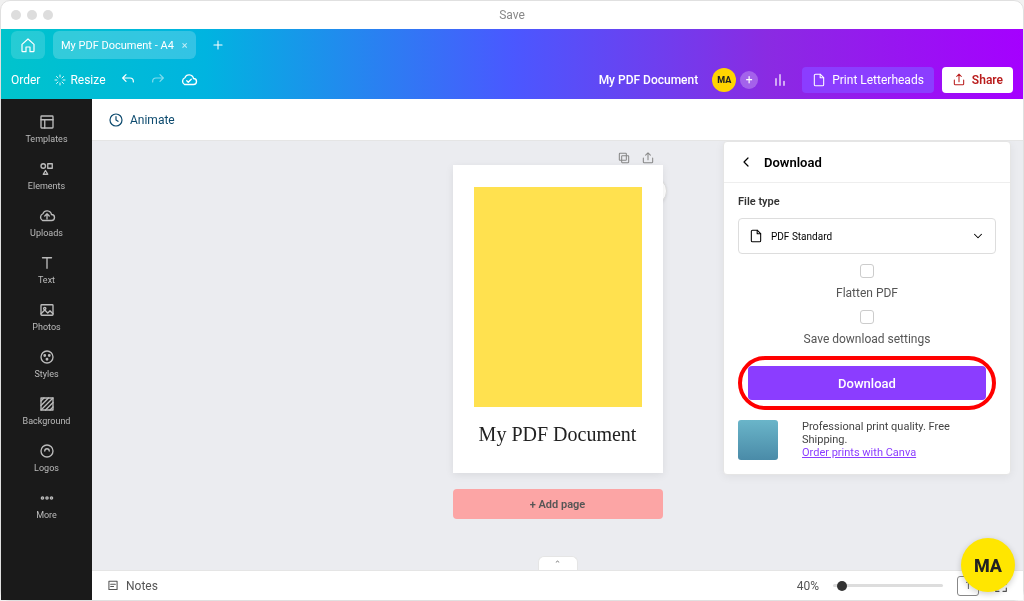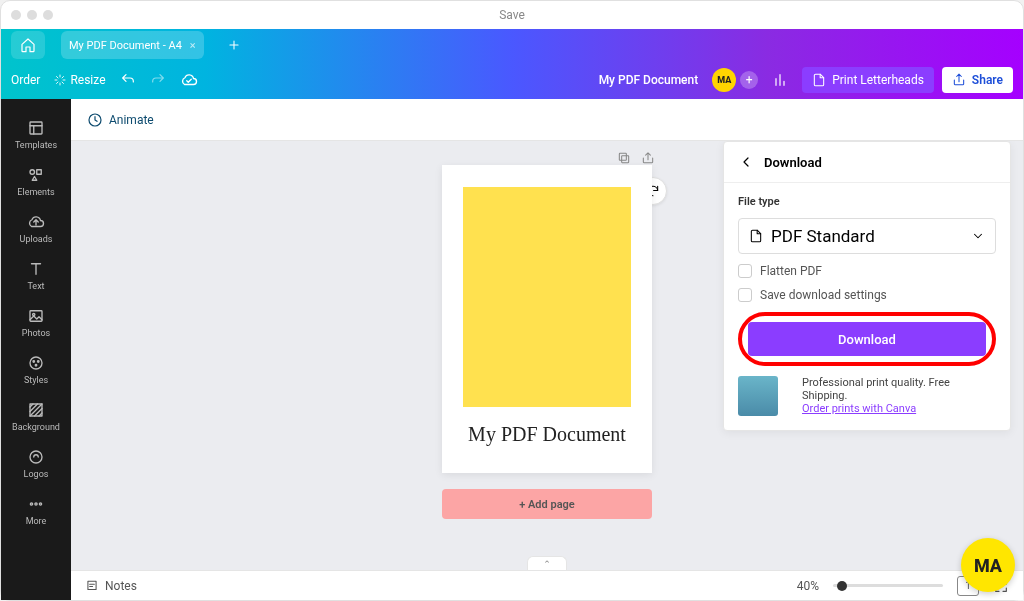--- a/index.html
+++ b/index.html
@@ -2,56 +2,56 @@
 <html><head>
 <meta charset="utf-8">
 <style>
   * { box-sizing: border-box; margin: 0; padding: 0; }
   html, body { width: 1024px; height: 601px; font-family: -apple-system, BlinkMacSystemFont, "Segoe UI", Roboto, sans-serif; background: #f1f1f1; overflow: hidden; }
   .window { width: 1024px; height: 601px; background: #fff; border-radius: 10px; position: relative; display: flex; flex-direction: column; border: 1px solid #e0e0e0; }
   .titlebar { height: 28px; display: flex; align-items: center; padding: 0 10px; font-size: 12px; color: #888; position: relative; }
   .traffic { display: flex; gap: 6px; }
   .traffic span { width: 10px; height: 10px; border-radius: 50%; background: #ddd; }
   .title-center { position: absolute; left: 50%; transform: translateX(-50%); }
-  .tabstrip { height: 32px; background: linear-gradient(90deg, #00c4cc 0%, #00b4e0 20%, #4a58ff 50%, #8a2be2 75%, #a500ff 100%); display: flex; align-items: center; padding: 0 10px; gap: 16px; }
+  .tabstrip { height: 32px; background: linear-gradient(90deg, #00c4cc 0%, #00b4e0 20%, #4a58ff 50%, #8a2be2 75%, #a500ff 100%); display: flex; align-items: center; padding: 0 10px; gap: 8px; }
   .home-tab { width: 34px; height: 28px; background: rgba(255,255,255,0.15); border-radius: 6px; display: flex; align-items: center; justify-content: center; color: #fff; }
   .doc-tab { height: 28px; background: rgba(255,255,255,0.2); border-radius: 6px; display: flex; align-items: center; padding: 0 8px; color: #fff; font-size: 11px; gap: 8px; }
   .doc-tab .close { opacity: 0.7; }
   .plus-tab { width: 28px; height: 28px; display: flex; align-items: center; justify-content: center; color: #fff; }
   .toolbar { height: 38px; background: linear-gradient(90deg, #00c4cc 0%, #00b4e0 20%, #4a58ff 50%, #8a2be2 75%, #a500ff 100%); display: flex; align-items: center; padding: 0 10px; color: #fff; font-size: 12px; }
   .toolbar-left { display: flex; align-items: center; gap: 14px; }
   .tb-item { display: flex; align-items: center; gap: 4px; cursor: pointer; }
   .toolbar-right { margin-left: auto; display: flex; align-items: center; gap: 8px; }
   .doc-title { font-weight: 500; margin-right: 6px; }
   .avatar { width: 24px; height: 24px; border-radius: 50%; background: #ffd400; color: #222; font-size: 9px; font-weight: 800; display: flex; align-items: center; justify-content: center; }
   .plus-circ { width: 18px; height: 18px; border-radius: 50%; background: rgba(255,255,255,0.25); display: flex; align-items: center; justify-content: center; font-size: 12px; margin-left:-4px;}
   .icon-btn { width: 28px; height: 28px; display: flex; align-items: center; justify-content: center; border-radius: 4px; }
   .print-btn { background: #8b3dff; border-radius: 4px; padding: 6px 10px; display: flex; align-items: center; gap: 6px; }
-  .share-btn { background: #fff; color: #1d4ed8; border-radius: 4px; padding: 6px 10px; display: flex; align-items: center; gap: 6px; font-weight: 600; }
+  .share-btn { background: #fff; color: #b91c1c; border-radius: 4px; padding: 6px 10px; display: flex; align-items: center; gap: 6px; font-weight: 600; }
   .body { flex: 1; display: flex; min-height: 0; }
-  .sidebar { width: 70px; background: #1a1a1a; color: #bbb; display: flex; flex-direction: column; align-items: center; padding-top: 12px; }
+  .sidebar { width: 91px; background: #1a1a1a; color: #bbb; display: flex; flex-direction: column; align-items: center; padding-top: 6px; }
   .side-item { width: 100%; display: flex; flex-direction: column; align-items: center; gap: 3px; padding: 8px 0; font-size: 9px; cursor: pointer; }
   .side-ic { width:18px; height:18px; display:flex; align-items:center; justify-content:center;}
   .main { flex: 1; background: #ebecf0; position: relative; display: flex; flex-direction: column; }
   .subtoolbar { height: 42px; background: #fff; border-bottom: 1px solid #e5e5e5; display: flex; align-items: center; padding: 0 16px; font-size: 12px; color: #0c4a6e; gap: 6px; }
   .canvas-area { flex: 1; position: relative; overflow: hidden; }
   .page-actions { position: absolute; right: 368px; top: 10px; display: flex; gap: 10px; color: #888; }
   .refresh-btn { position: absolute; right: 356px; top: 36px; width: 28px; height: 28px; background: #fff; border: 1px solid #e0e0e0; border-radius: 50%; display: flex; align-items: center; justify-content: center; box-shadow: 0 1px 3px rgba(0,0,0,0.08);}
   .page { position: absolute; left: 50%; top: 24px; transform: translateX(-50%); width: 210px; height: 308px; background: #fff; box-shadow: 0 2px 8px rgba(0,0,0,0.08); display: flex; flex-direction: column; align-items: center; padding-top: 22px;}
   .yellow { width: 168px; height: 220px; background: #ffe14f; }
   .script { font-family: "Brush Script MT", cursive; font-size: 20px; margin-top: 16px; color:#222;}
   .add-page { position: absolute; left: 50%; top: 348px; transform: translateX(-50%); width: 210px; height: 30px; background: #fca5a5; border-radius: 4px; display: flex; align-items: center; justify-content: center; font-size: 11px; color: #555; font-weight:600;}
   .page-handle { position: absolute; left:50%; bottom:0; transform:translateX(-50%); width:40px; height:14px; background:#fff; border:1px solid #e5e5e5; border-bottom:0; border-radius:6px 6px 0 0; display:flex; align-items:center; justify-content:center; font-size:9px; color:#888;}
   .download-panel { position: absolute; right: 12px; top: 0; width: 288px; background: #fff; border: 1px solid #e5e5e5; border-radius: 4px; box-shadow: 0 2px 10px rgba(0,0,0,0.06); padding: 0; }
   .dp-head { display: flex; align-items: center; gap: 10px; padding: 12px 14px; border-bottom: 1px solid #eee; }
   .dp-body { padding: 12px 14px 14px; display: flex; flex-direction: column; gap: 10px; }
   .dp-label { font-size: 11px; font-weight: 600; color: #333; }
-  .dp-select { height: 36px; border: 1px solid #ddd; border-radius: 4px; display: flex; align-items: center; padding: 0 10px; font-size: 17px; justify-content: space-between; }
+  .dp-select { height: 36px; border: 1px solid #ddd; border-radius: 4px; display: flex; align-items: center; padding: 0 10px; font-size: 10px; justify-content: space-between; }
   .dp-select-left { display: flex; align-items: center; gap: 8px; }
-  .dp-check { display: flex; align-items: center; gap: 8px; font-size: 12px; color: #555; }
+  .dp-check { display: flex; align-items: center; gap: 8px; font-size: 12px; color: #555; flex-direction: column; }
   .dp-check .box { width: 14px; height: 14px; border: 1.5px solid #ccc; border-radius: 3px; }
   .dp-download-wrap { padding: 6px; border: 4px solid #ff0000; border-radius: 28px; }
   .dp-download { background: #8b3dff; color: #fff; text-align: center; height: 34px; border-radius: 4px; display: flex; align-items: center; justify-content: center; font-size: 13px; font-weight: 500; }
   .dp-promo { display: flex; gap: 24px; font-size: 11px; color: #444; }
   .promo-thumb { width: 40px; height: 40px; background: linear-gradient(#6ab5c9,#4a8ba8); border-radius: 3px; flex:0 0 auto;}
   .dp-promo a { color: #8b3dff; text-decoration: underline; }
   .footer { height: 30px; border-top: 1px solid #e5e5e5; background: #fff; display: flex; align-items: center; padding: 0 14px; font-size: 12px; color: #555; }
   .footer-right { margin-left: auto; display: flex; align-items: center; gap: 14px; }
   .zoom-track { width: 110px; height: 3px; background: #ddd; border-radius: 2px; position: relative; }
   .zoom-dot { width: 10px; height: 10px; background: #333; border-radius: 50%; position: absolute; top: -3.5px; left: 4px; }

